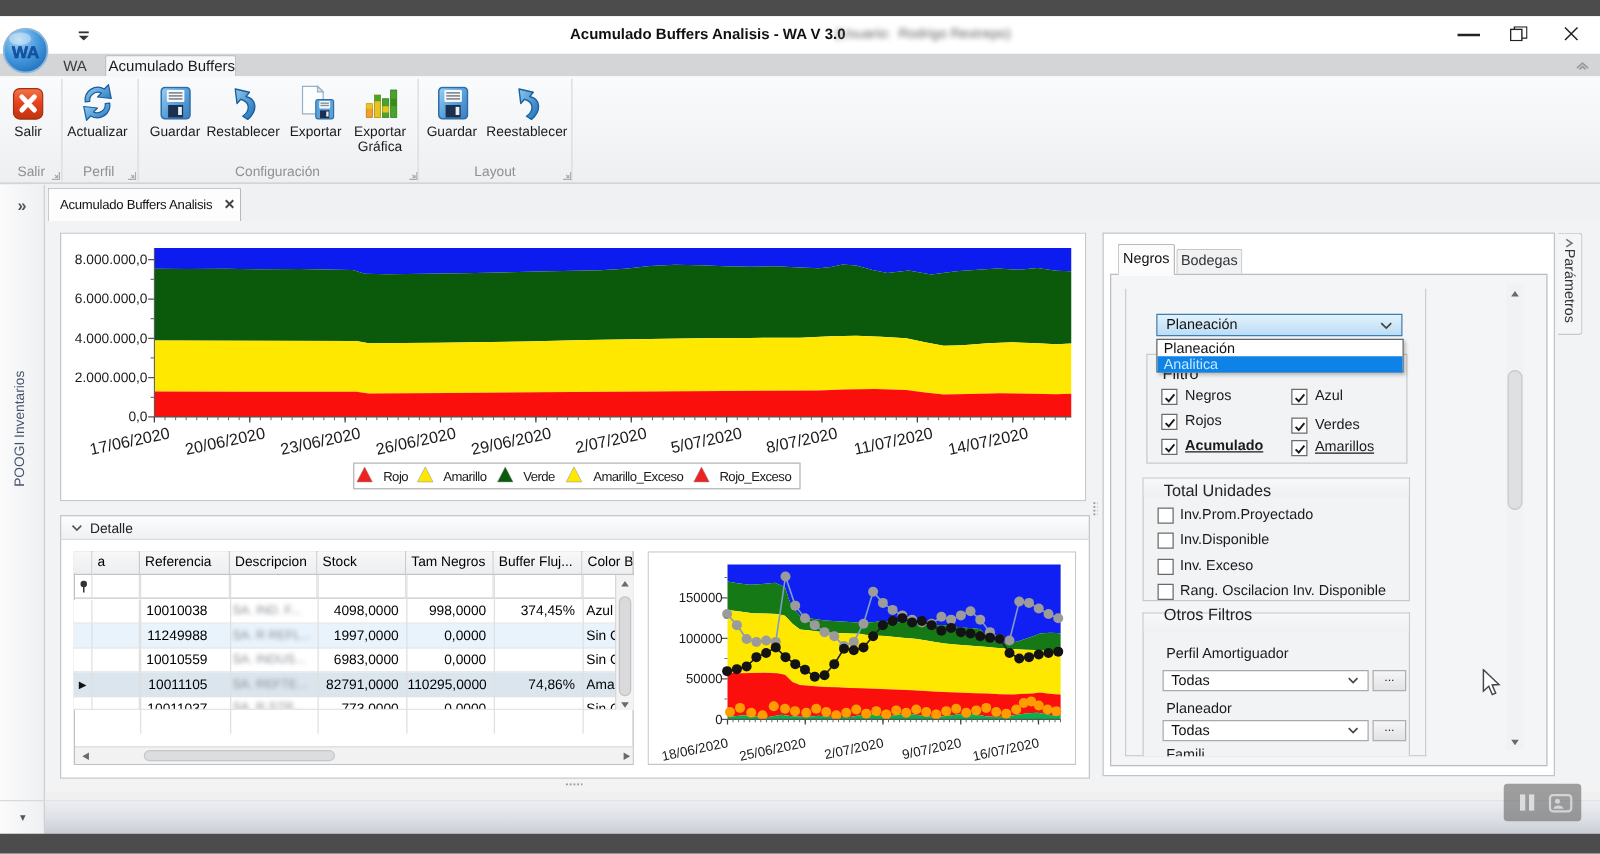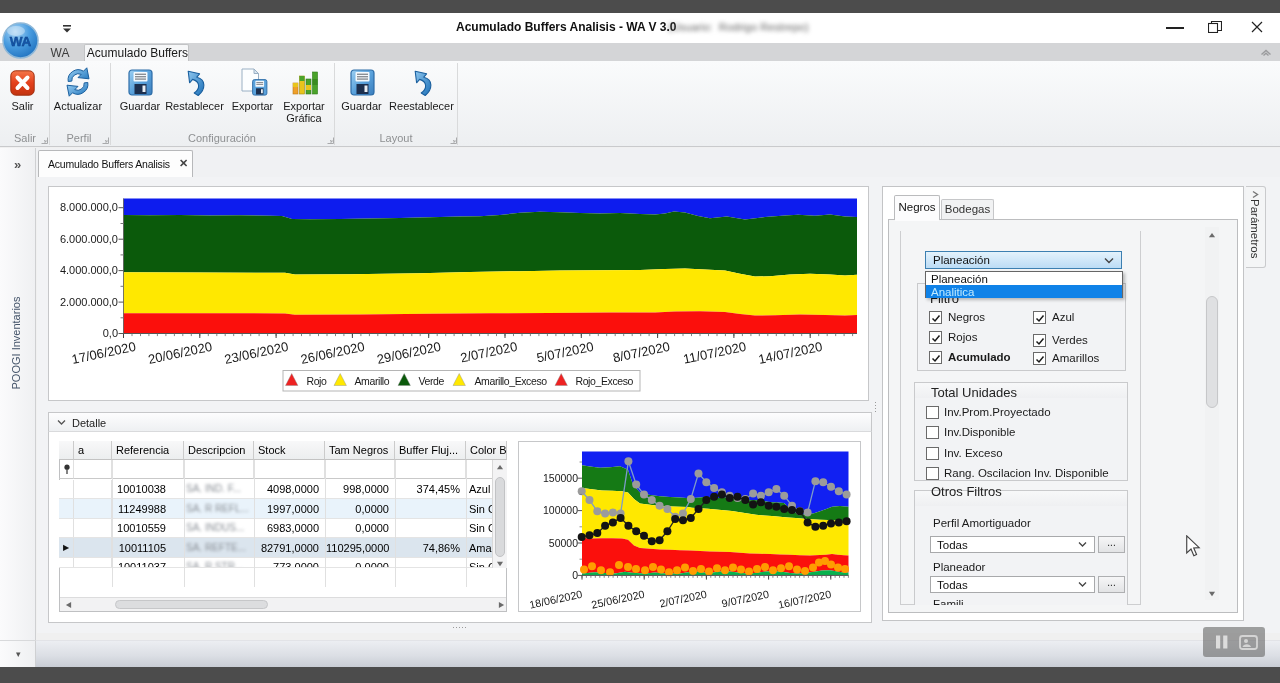--- a/index.html
+++ b/index.html
@@ -699,27 +699,27 @@
     <svg style="position:absolute;left:1px;top:1.5px" width="10" height="9" viewBox="0 0 10 9">
       <path d="M1.5 4.5 L4 7 L8.5 1.5" fill="none" stroke="#1a1a1a" stroke-width="1.5"></path>
     </svg>
   </div>
 <div class="cblab" style="left:1052px;top:334px;">Verdes</div>
 <div class="cb" style="left:929px;top:351px">
     <svg style="position:absolute;left:1px;top:1.5px" width="10" height="9" viewBox="0 0 10 9">
       <path d="M1.5 4.5 L4 7 L8.5 1.5" fill="none" stroke="#1a1a1a" stroke-width="1.5"></path>
     </svg>
   </div>
-<div class="cblab" style="left:948px;top:351px;font-weight:bold;">Acumulado</div>
+<div class="cblab" style="left:948px;top:351px;font-weight:bold;text-decoration:underline;">Acumulado</div>
 <div class="cb" style="left:1033px;top:352px">
     <svg style="position:absolute;left:1px;top:1.5px" width="10" height="9" viewBox="0 0 10 9">
       <path d="M1.5 4.5 L4 7 L8.5 1.5" fill="none" stroke="#1a1a1a" stroke-width="1.5"></path>
     </svg>
   </div>
-<div class="cblab" style="left:1052px;top:352px;">Amarillos</div>
+<div class="cblab" style="left:1052px;top:352px;text-decoration:underline;">Amarillos</div>
 <div class="grpbox" style="left:914px;top:382px;width:214px;height:99px"></div>
 <div class="abs" style="left:915px;top:383px;width:212px;height:15px;background:linear-gradient(#f7f8f9,#eff0f2)"></div>
 <div class="grpcap" style="left:931px;top:385px">Total Unidades</div>
 <div class="cb" style="left:926px;top:406px"></div>
 <div class="cblab" style="left:944px;top:406px">Inv.Prom.Proyectado</div>
 <div class="cb" style="left:926px;top:426px"></div>
 <div class="cblab" style="left:944px;top:426px">Inv.Disponible</div>
 <div class="cb" style="left:926px;top:446.5px"></div>
 <div class="cblab" style="left:944px;top:446.5px">Inv. Exceso</div>
 <div class="cb" style="left:926px;top:467px"></div>

